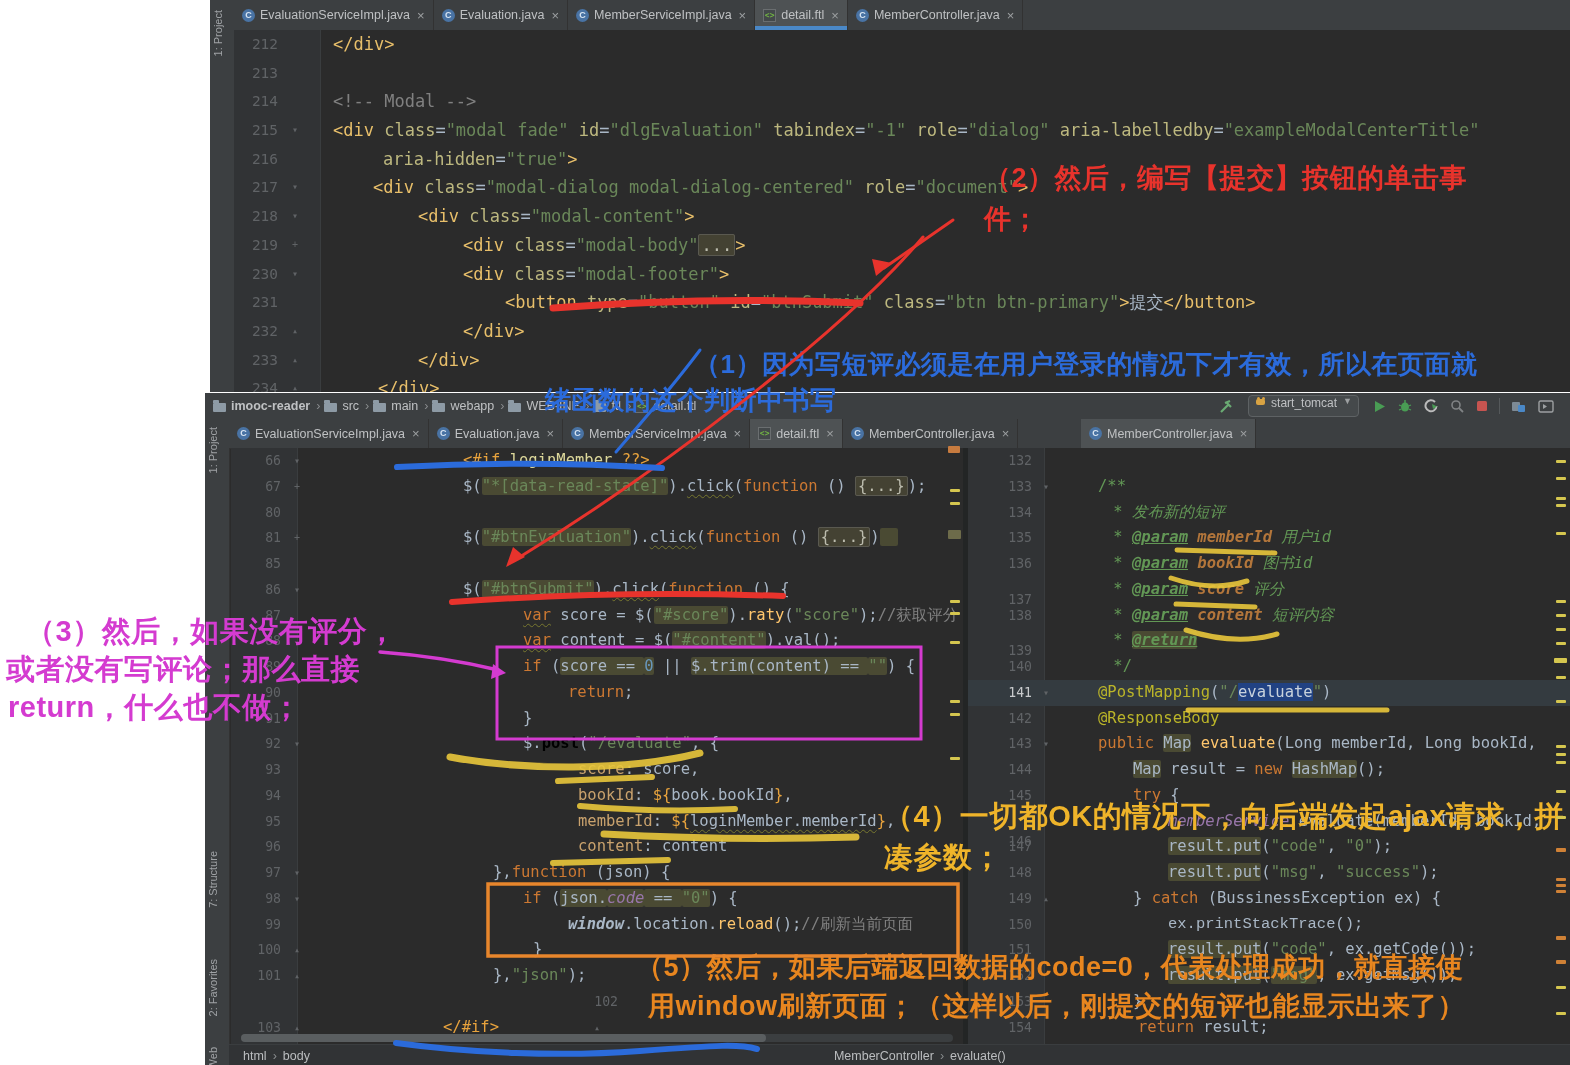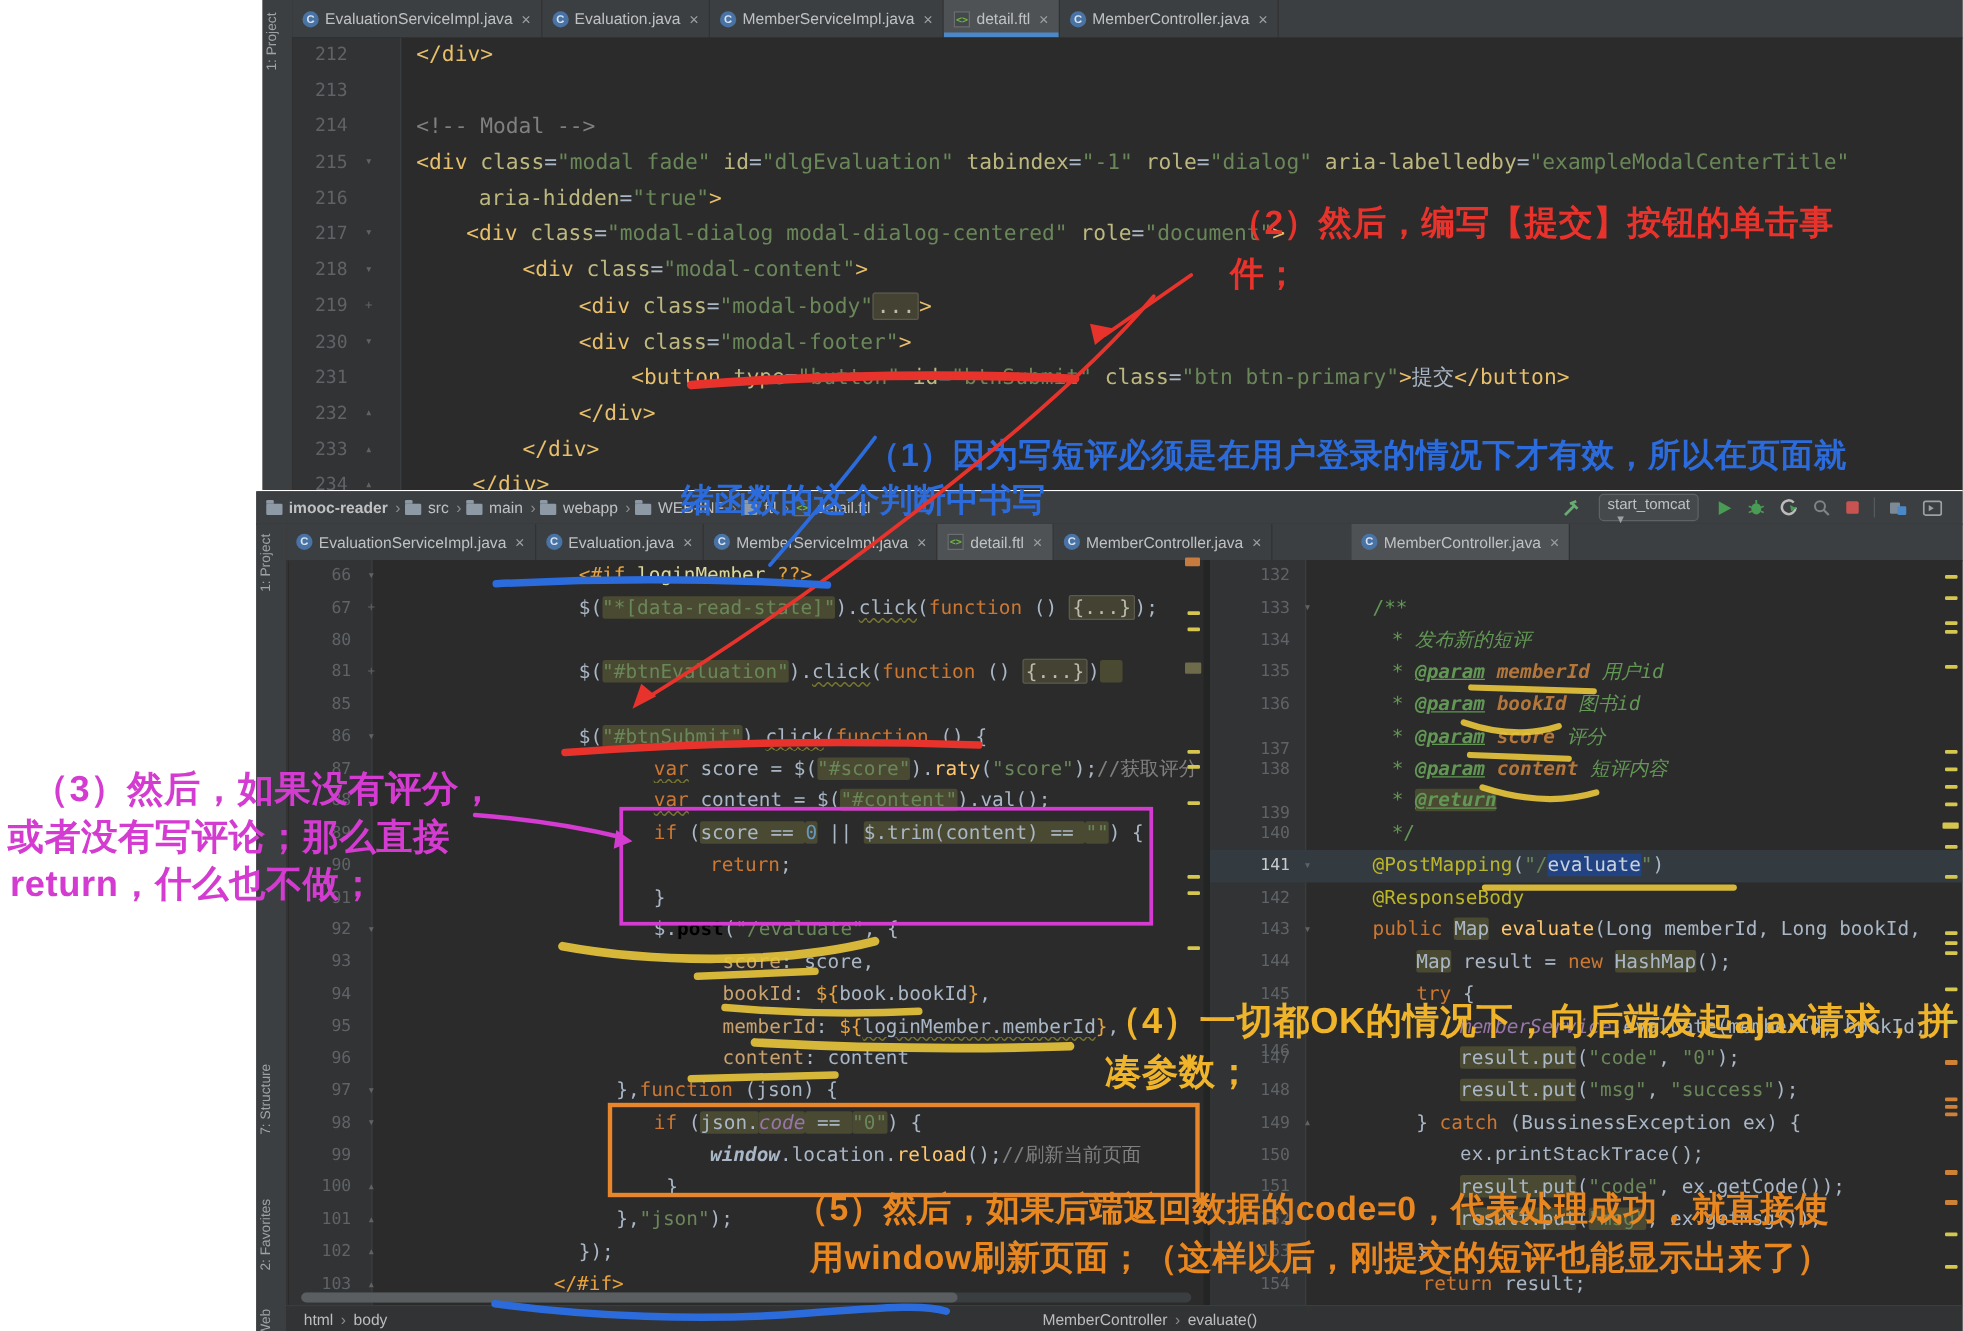--- a/index.html
+++ b/index.html
@@ -55,21 +55,21 @@
   .tk.wv{text-decoration:underline;text-decoration-style:wavy;text-decoration-color:#77772f;
     text-underline-offset:3px;text-decoration-thickness:1px;}
   
   .statusbar{position:absolute;background:#313335;color:#bbbdbf;font-size:12.5px;
     display:flex;align-items:center;border-top:1px solid #3a3d3f;}
   .statusbar .itm{margin-right:6px;}
   .statusbar .sep{color:#8a8d8f;margin-right:6px;}
   
   .toolbar{position:absolute;display:flex;align-items:center;}
   .combo{display:flex;align-items:flex-start;background:#45494b;border:1px solid #5e6264;border-radius:4px;
-    height:20px;padding:0 6px;color:#bfc1c3;font-size:12px;margin:0 8px;flex-direction:column;}
+    height:20px;padding:0 6px;color:#bfc1c3;font-size:12px;margin:0 8px;}
   .tbico{margin:0 6px;display:inline-flex;align-items:center;}
   
   .hscroll{position:absolute;height:8px;background:#3b3e40;border-radius:4px;}
   .hthumb{position:absolute;height:8px;background:#5a5e60;border-radius:4px;}
   
   .note-line{position:absolute;font-family:"Liberation Sans",sans-serif;white-space:nowrap;
     font-weight:600;letter-spacing:0.5px;}
   #overlay{position:absolute;left:0;top:0;pointer-events:none;}
   .stripe-mark{position:absolute;border-radius:1px;}
 </style>
@@ -289,21 +289,21 @@
         <div class="cl" style="height: 25.75px; line-height: 25.75px;"><span class="ln" style="width: 50px; padding-right: 8px;">92</span><span class="fg" style="width: 16px;">▾</span><span class="ct" style="padding-left: 218px;"><span class="tk i">$.</span><span class="tk b">post</span><span class="tk i">(</span><span class="tk s">"/evaluate"</span><span class="tk i">, {</span></span></div>
         <div class="cl" style="height: 25.75px; line-height: 25.75px;"><span class="ln" style="width: 50px; padding-right: 8px;">93</span><span class="fg" style="width: 16px;"></span><span class="ct" style="padding-left: 273px;"><span class="tk key">score</span><span class="tk i">: score,</span></span></div>
         <div class="cl" style="height: 25.75px; line-height: 25.75px;"><span class="ln" style="width: 50px; padding-right: 8px;">94</span><span class="fg" style="width: 16px;"></span><span class="ct" style="padding-left: 273px;"><span class="tk key">bookId</span><span class="tk i">: </span><span class="tk m">${</span><span class="tk i">book.bookId</span><span class="tk m">}</span><span class="tk i">,</span></span></div>
         <div class="cl" style="height: 25.75px; line-height: 25.75px;"><span class="ln" style="width: 50px; padding-right: 8px;">95</span><span class="fg" style="width: 16px;"></span><span class="ct" style="padding-left: 273px;"><span class="tk key">memberId</span><span class="tk i">: </span><span class="tk m">${</span><span class="tk i wv">loginMember.memberId</span><span class="tk m">}</span><span class="tk i">,</span></span></div>
         <div class="cl" style="height: 25.75px; line-height: 25.75px;"><span class="ln" style="width: 50px; padding-right: 8px;">96</span><span class="fg" style="width: 16px;"></span><span class="ct" style="padding-left: 273px;"><span class="tk key">content</span><span class="tk i">: content</span></span></div>
         <div class="cl" style="height: 25.75px; line-height: 25.75px;"><span class="ln" style="width: 50px; padding-right: 8px;">97</span><span class="fg" style="width: 16px;">▾</span><span class="ct" style="padding-left: 188px;"><span class="tk i">},</span><span class="tk k">function</span><span class="tk i"> (json) {</span></span></div>
         <div class="cl" style="height: 25.75px; line-height: 25.75px;"><span class="ln" style="width: 50px; padding-right: 8px;">98</span><span class="fg" style="width: 16px;">▾</span><span class="ct" style="padding-left: 218px;"><span class="tk k">if</span><span class="tk i"> (</span><span class="tk i chip">json.</span><span class="tk fld chip">code</span><span class="tk i chip"> == </span><span class="tk s chip">"0"</span><span class="tk i">) {</span></span></div>
         <div class="cl" style="height: 25.75px; line-height: 25.75px;"><span class="ln" style="width: 50px; padding-right: 8px;">99</span><span class="fg" style="width: 16px;"></span><span class="ct" style="padding-left: 263px;"><span class="tk win">window</span><span class="tk i">.location.</span><span class="tk fn">reload</span><span class="tk i">();</span><span class="tk c">//刷新当前页面</span></span></div>
         <div class="cl" style="height: 25.75px; line-height: 25.75px;"><span class="ln" style="width: 50px; padding-right: 8px;">100</span><span class="fg" style="width: 16px;">▴</span><span class="ct" style="padding-left: 228px;"><span class="tk i">}</span></span></div>
         <div class="cl" style="height: 25.75px; line-height: 25.75px;"><span class="ln" style="width: 50px; padding-right: 8px;">101</span><span class="fg" style="width: 16px;">▴</span><span class="ct" style="padding-left: 188px;"><span class="tk i">},</span><span class="tk s">"json"</span><span class="tk i">);</span></span></div>
-        <div class="cl" style="height: 25.75px; line-height: 25.75px;"><span class="ln" style="width: 50px; padding-right: 8px;">102</span><span class="fg" style="width: 16px;">▴</span><span class="ct" style="padding-left: 158px;"><span class="tk i">});</span></span></div>
+        <div class="cl" style="height: 25.75px; line-height: 25.75px; flex-direction: column;"><span class="ln" style="width: 50px; padding-right: 8px;">102</span><span class="fg" style="width: 16px;">▴</span><span class="ct" style="padding-left: 158px;"><span class="tk i">});</span></span></div>
         <div class="cl" style="height: 25.75px; line-height: 25.75px;"><span class="ln" style="width: 50px; padding-right: 8px;">103</span><span class="fg" style="width: 16px;">▴</span><span class="ct" style="padding-left: 138px;"><span class="tk m">&lt;/#if&gt;</span></span></div>
       </div>
     <div class="hscroll" style="left:10px;right:10px;bottom:2px;">
       <div class="hthumb" style="left:0;width:525px;"></div>
     </div>
   </div>
 
   <div class="abs" style="left:758px;top:55px;width:5px;height:596px;background:#232525;"></div>
 
   <div class="ed" style="left:763px;top:55px;right:0;height:596px;font-size:15.5px;">

